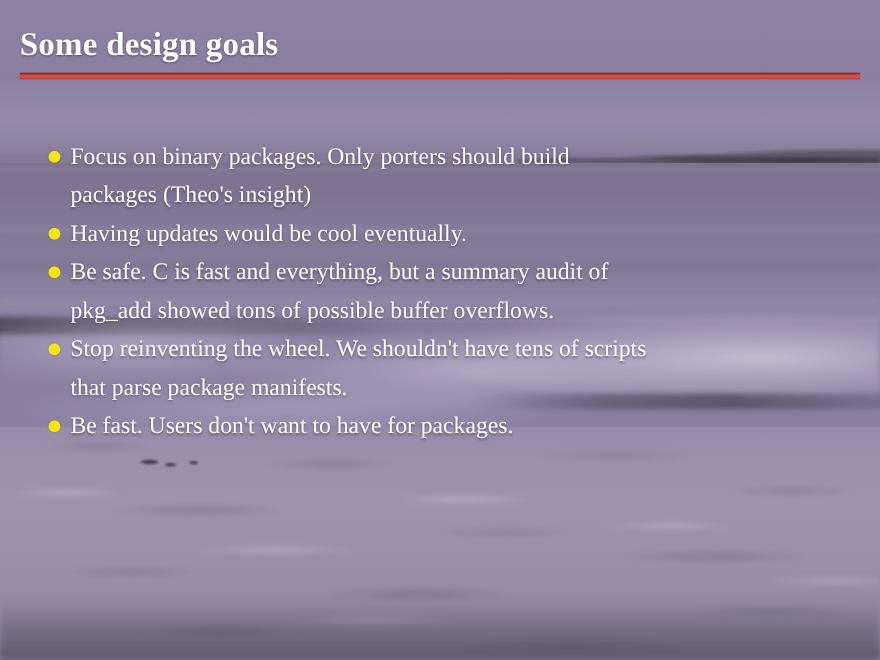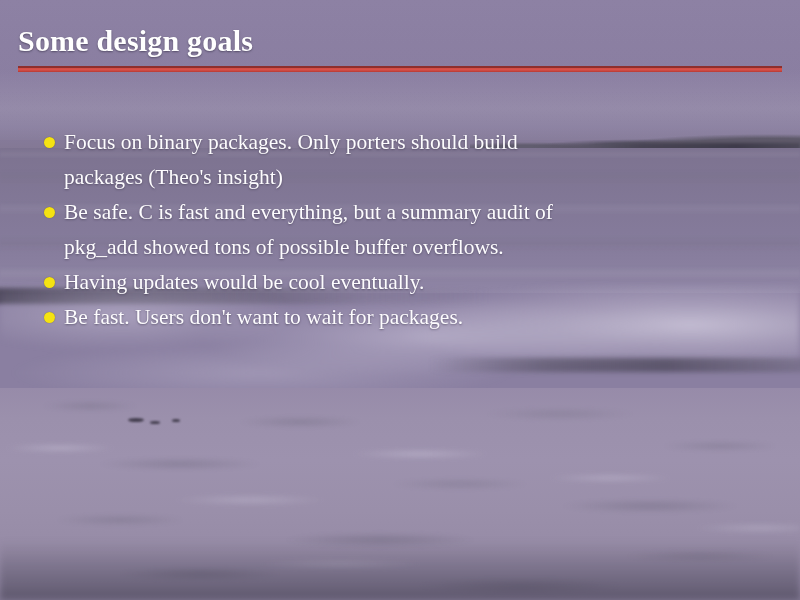--- a/index.html
+++ b/index.html
@@ -278,30 +278,35 @@
     <div class="bullets">
 
       <div class="bullet-row">
         <span class="bullet-dot"></span>
         <span class="bullet-text">Focus on binary packages. Only porters should build
 packages (Theo's insight)</span>
       </div>
 
       <div class="bullet-row">
         <span class="bullet-dot"></span>
+        <span class="bullet-text">Having updates would be cool eventually.</span>
+      </div>
+
+      <div class="bullet-row">
+        <span class="bullet-dot"></span>
         <span class="bullet-text">Be safe. C is fast and everything, but a summary audit of
 pkg_add showed tons of possible buffer overflows.</span>
       </div>
 
       <div class="bullet-row">
         <span class="bullet-dot"></span>
-        <span class="bullet-text">Having updates would be cool eventually.</span>
-      </div>
-
-
-      <div class="bullet-row">
-        <span class="bullet-dot"></span>
-        <span class="bullet-text">Be fast. Users don't want to wait for packages.</span>
+        <span class="bullet-text">Stop reinventing the wheel. We shouldn't have tens of scripts
+that parse package manifests.</span>
+      </div>
+
+      <div class="bullet-row">
+        <span class="bullet-dot"></span>
+        <span class="bullet-text">Be fast. Users don't want to have for packages.</span>
       </div>
 
     </div>
   </div>
 </div>
 
 </body></html>

